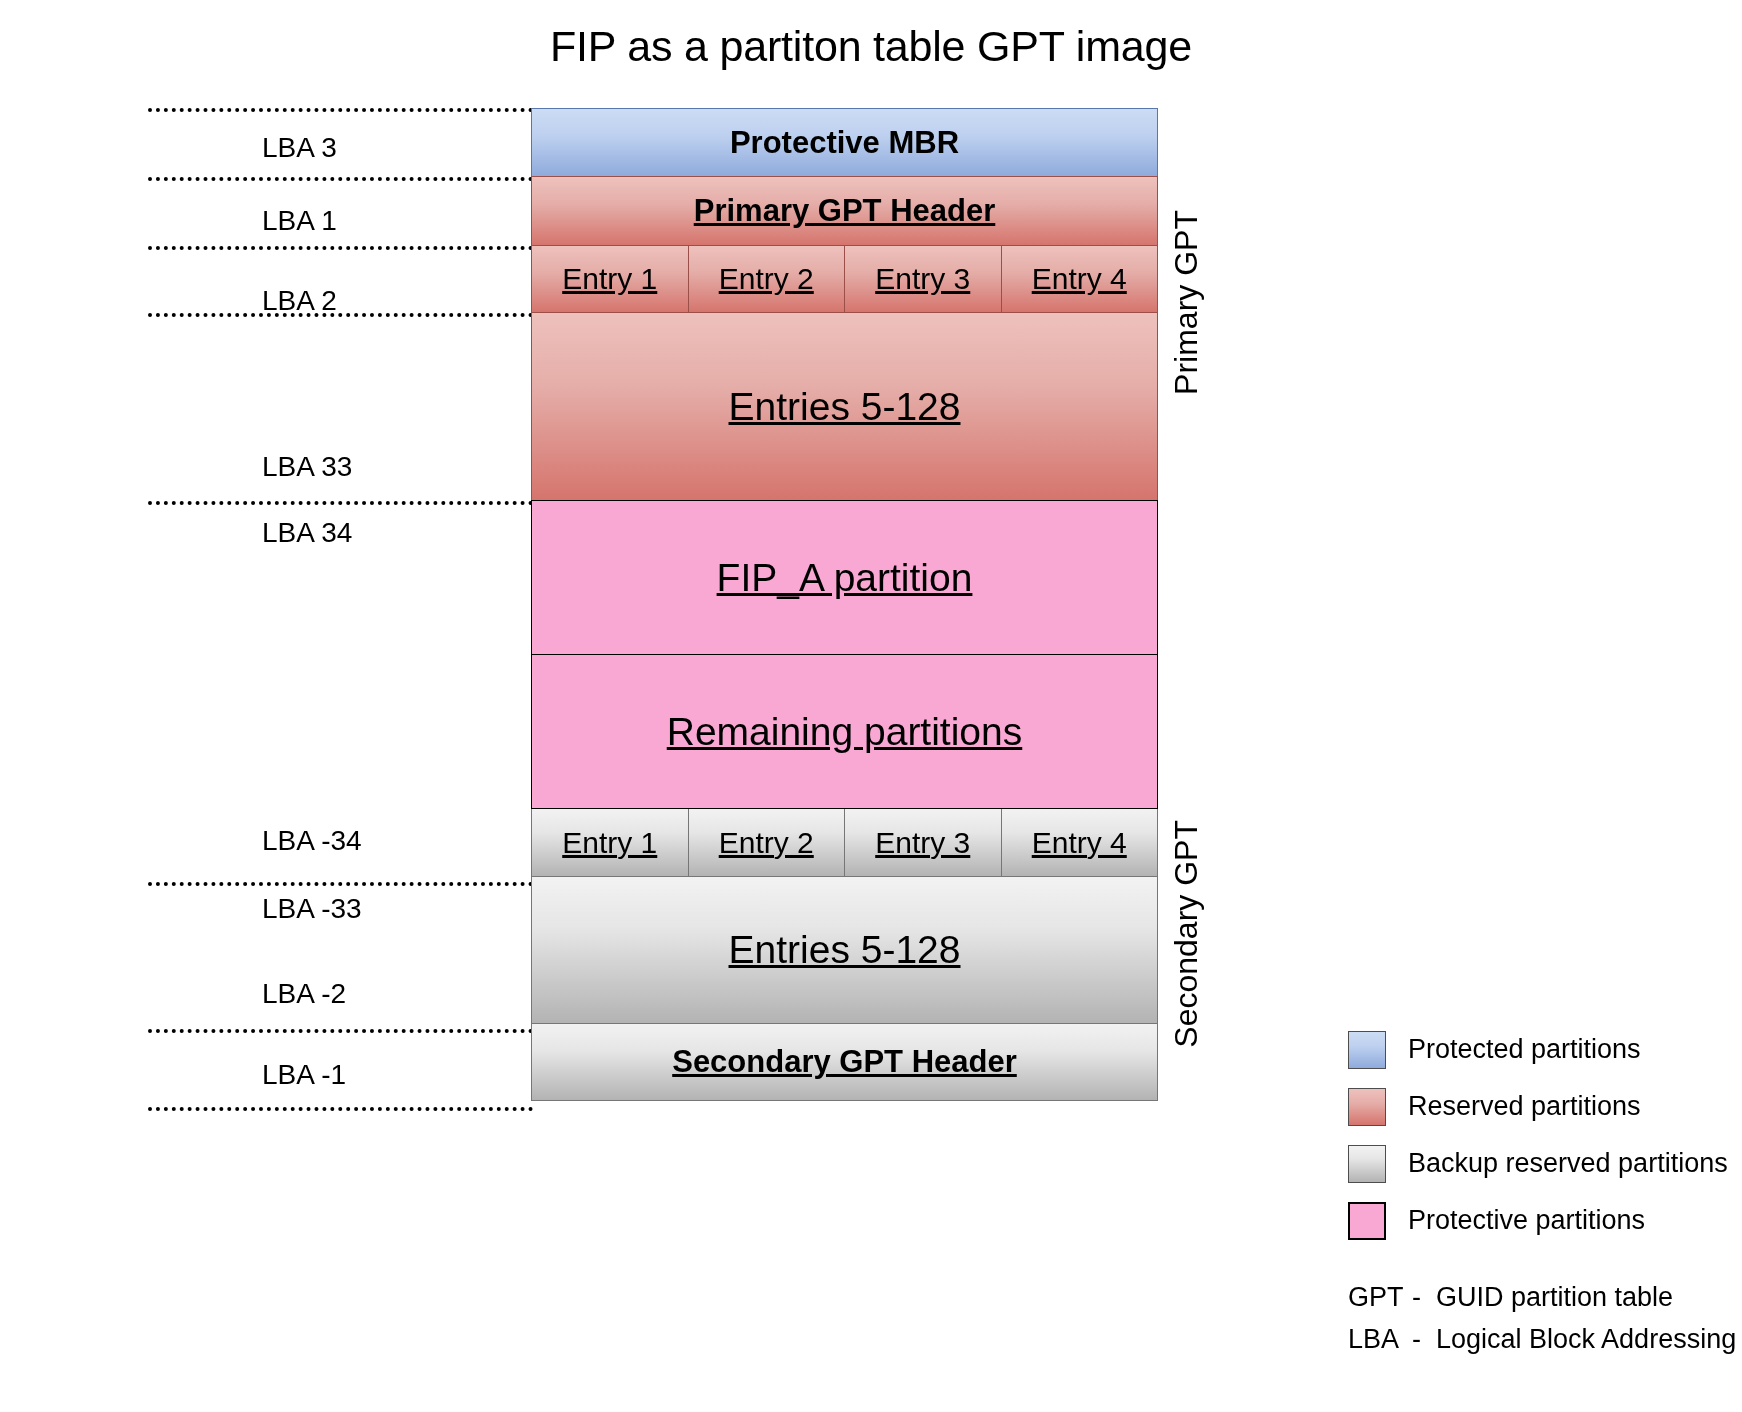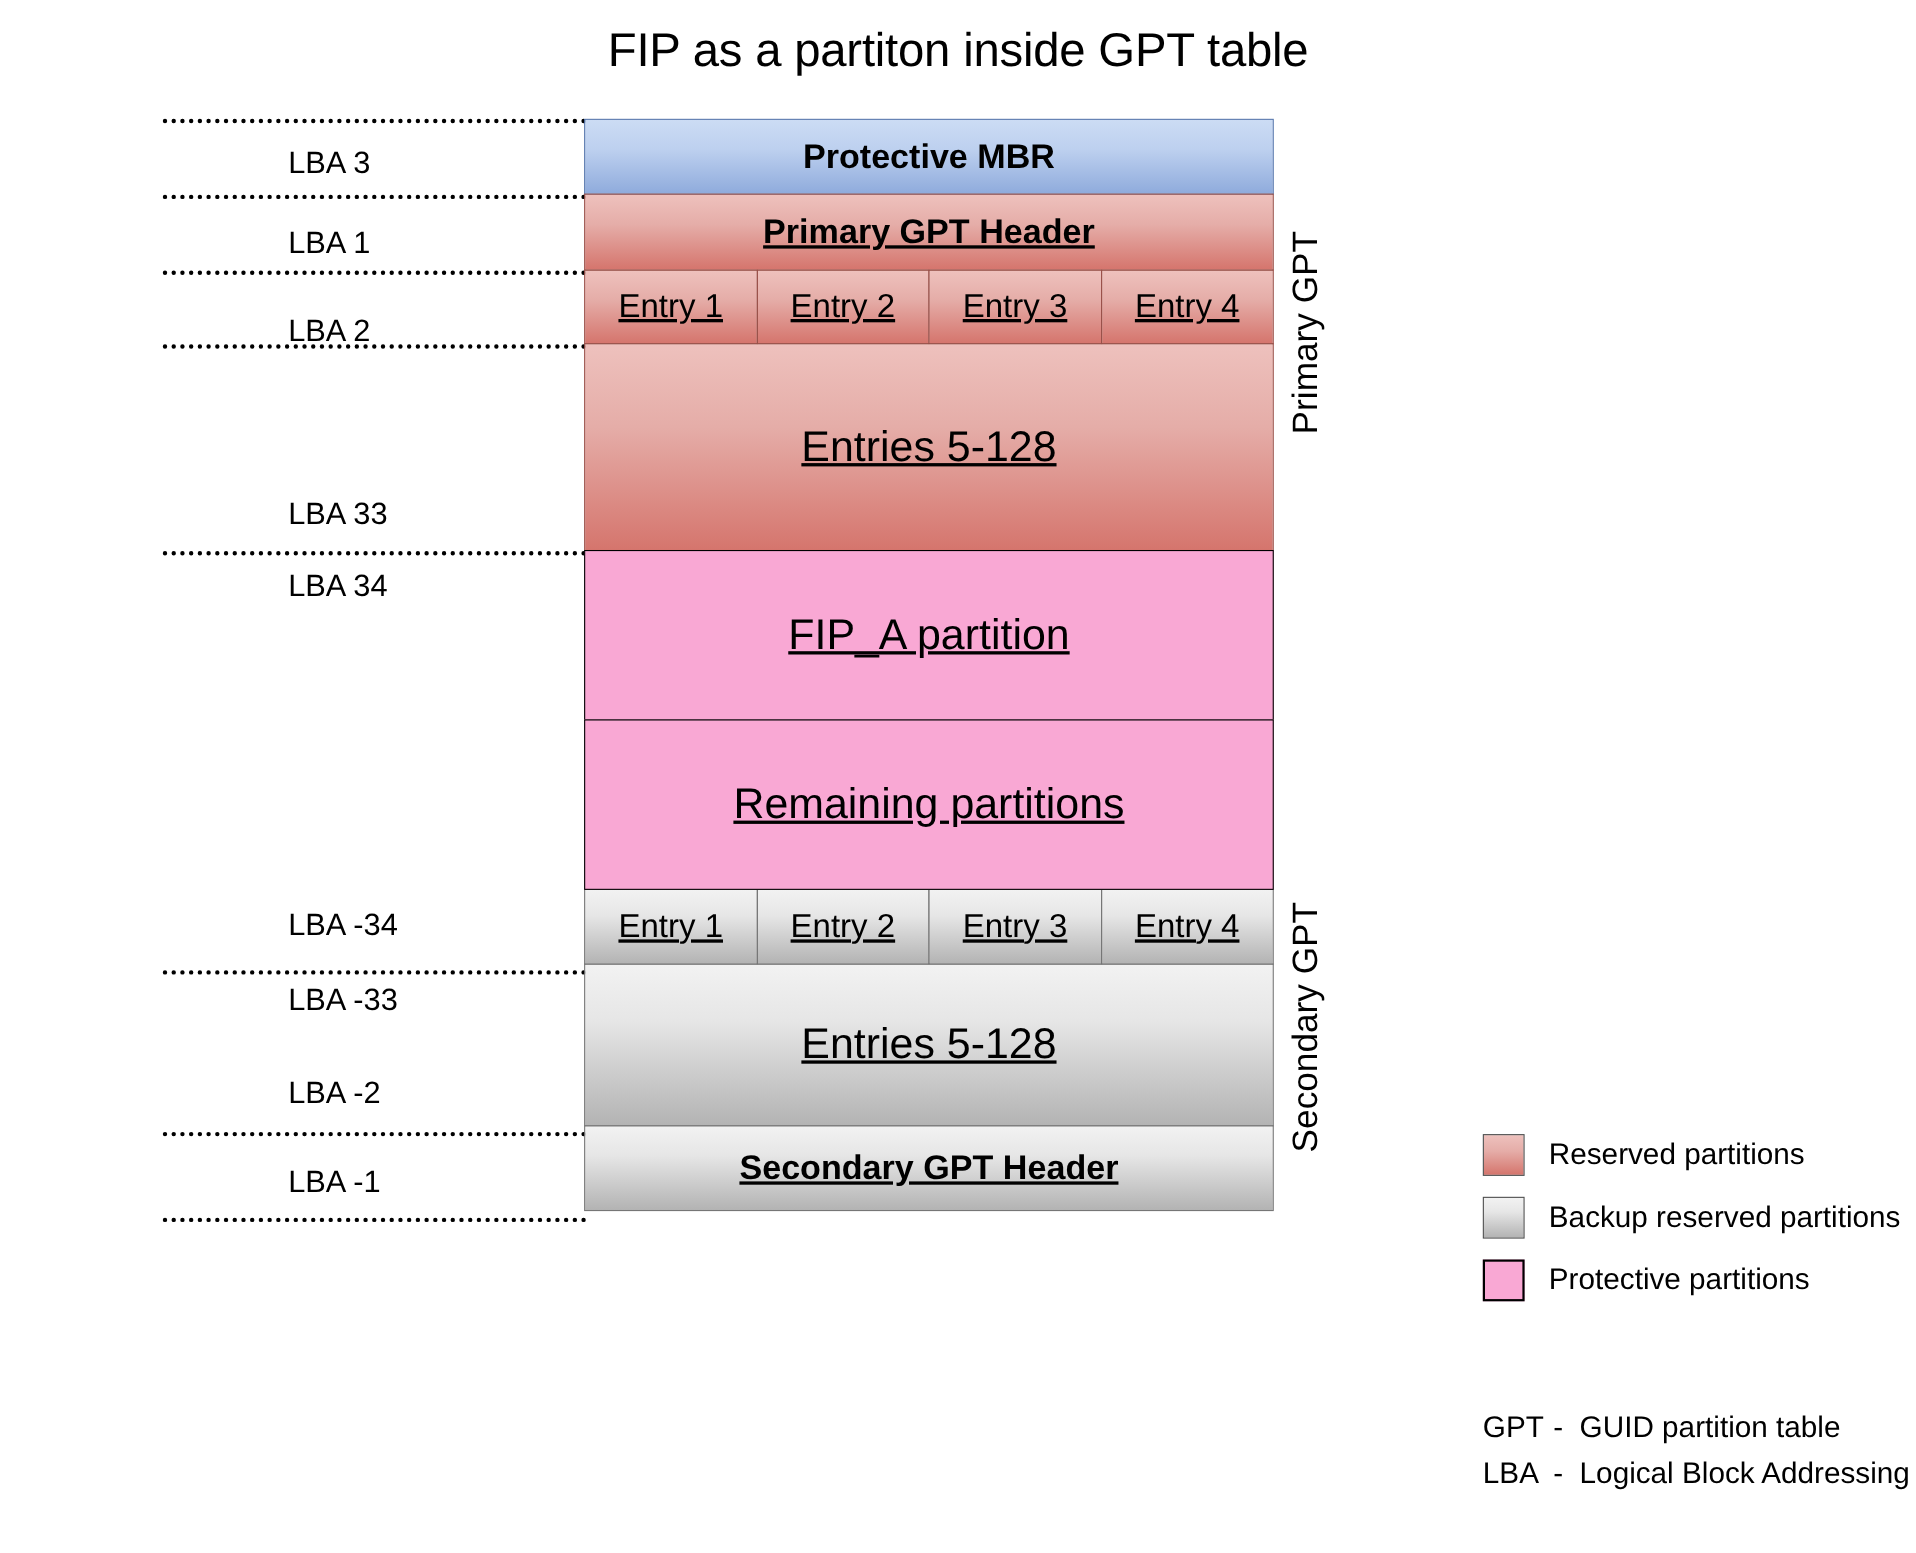--- a/index.html
+++ b/index.html
@@ -161,21 +161,21 @@
     font-size: 27px;
     white-space: nowrap;
   }
   .abbr-key  { width: 64px; flex: 0 0 auto; }
   .abbr-dash { width: 24px; flex: 0 0 auto; }
   .abbr-val  { flex: 1 1 auto; }
 </style>
 </head>
 <body>
 
-<div id="diagram-title">FIP as a partiton inside GPT table</div>
+<div id="diagram-title">FIP as a partiton table GPT image</div>
 
 <div class="leader" style="top:108px"></div>
 <div class="leader" style="top:177px"></div>
 <div class="leader" style="top:246px"></div>
 <div class="leader" style="top:313px"></div>
 <div class="leader" style="top:501px"></div>
 <div class="leader" style="top:882px"></div>
 <div class="leader" style="top:1029px"></div>
 <div class="leader" style="top:1107px"></div>
 
@@ -220,20 +220,24 @@
   <div class="block grey-fill bold" style="height:78px">Secondary GPT Header</div>
 
 </div>
 
 <div class="side-label" style="left:1168px; top:210px;">Primary GPT</div>
 
 <div class="side-label" style="left:1168px; top:820px;">Secondary GPT</div>
 
 <div id="legend">
 
+  <div class="legend-row">
+    <span class="legend-swatch blue-fill"></span>
+    <span class="legend-text">Protected partitions</span>
+  </div>
 
   <div class="legend-row">
     <span class="legend-swatch red-fill"></span>
     <span class="legend-text">Reserved partitions</span>
   </div>
 
   <div class="legend-row">
     <span class="legend-swatch grey-fill"></span>
     <span class="legend-text">Backup reserved partitions</span>
   </div>

